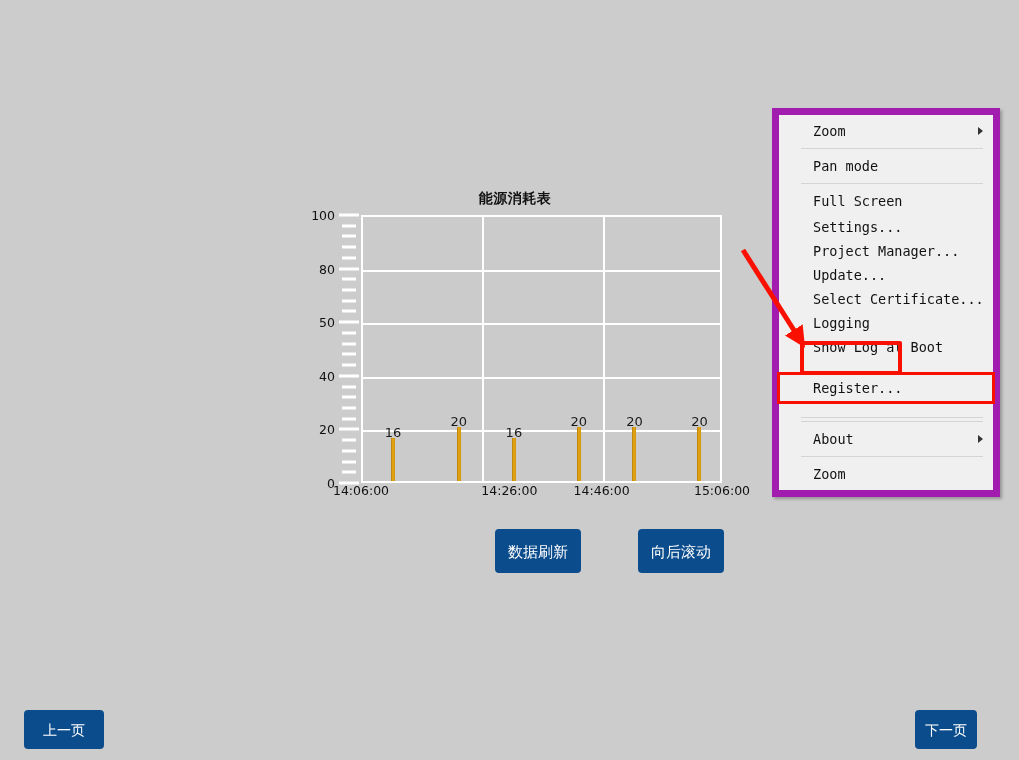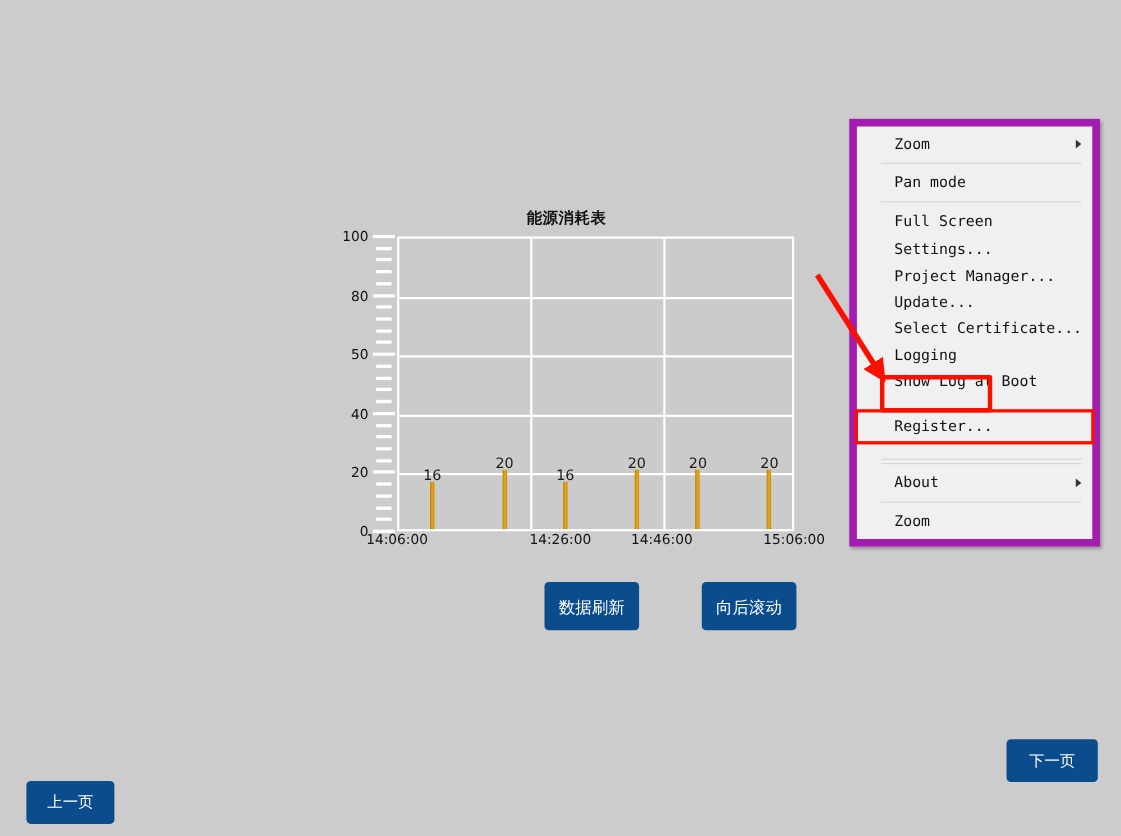--- a/index.html
+++ b/index.html
@@ -125,21 +125,21 @@
     font-family: "DejaVu Sans", sans-serif;
     text-align: center;
     line-height: 44px;
     cursor: pointer;
     box-sizing: border-box;
   }
   #btn-refresh { left: 343px; top: 529px; width: 88px; height: 44px; }
   #btn-scroll-fwd { left: 495px; top: 529px; width: 86px; height: 44px; }
   #btn-scroll-back { left: 638px; top: 529px; width: 86px; height: 44px; }
   #btn-prev-page { left: 24px; top: 710px; width: 80px; height: 39px; line-height: 39px; font-size: 14px;}
-  #btn-next-page { left: 915px; top: 672px; width: 83px; height: 39px; line-height: 39px; font-size: 14px;}
+  #btn-next-page { left: 915px; top: 710px; width: 62px; height: 39px; line-height: 39px; font-size: 14px;}
 
   
   #context-menu {
     position: absolute;
     left: 772px; top: 108px;
     width: 228px;
     background: #f0f0f0;
     border: 7px solid #a21caf;
     box-shadow: 2px 2px 3px rgba(0,0,0,0.28);
     box-sizing: border-box;

